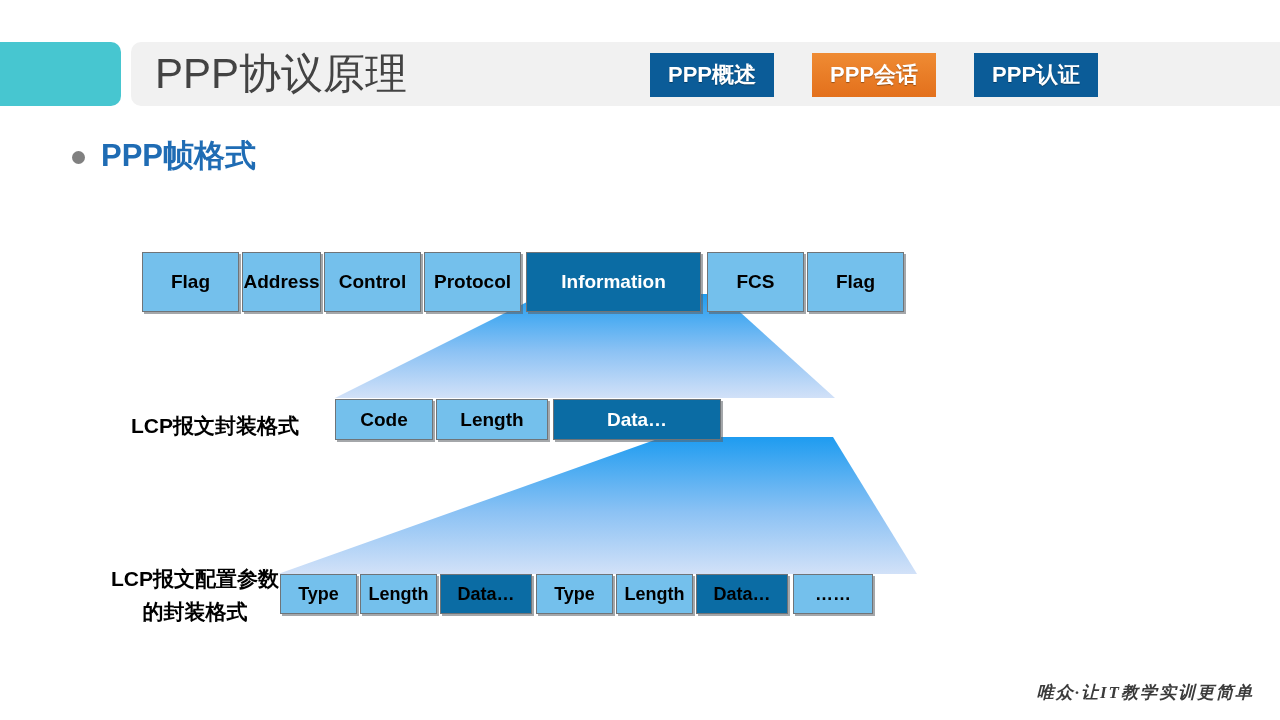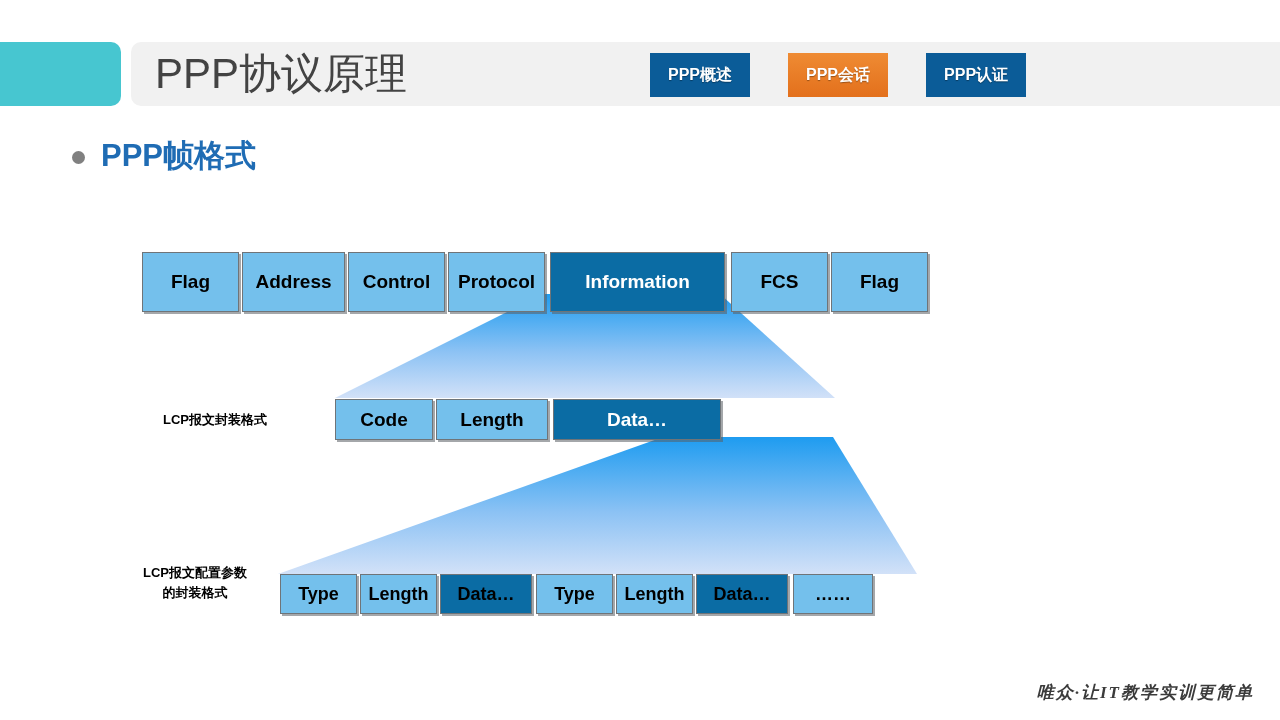--- a/index.html
+++ b/index.html
@@ -25,21 +25,21 @@
     position: absolute; left: 155px; top: 42px; width: 460px; height: 64px;
     display: flex; align-items: center;
     font-size: 42px; font-weight: normal; color: #434343;
     letter-spacing: 0px; line-height: 1;
   }
 
   .navbtns { position: absolute; left: 650px; top: 53px; height: 44px; display: flex; gap: 38px; }
   .navbtn {
     height: 44px; padding: 0 18px;
     display: flex; align-items: center; justify-content: center;
-    font-size: 16px; font-weight: bold; color: #ffffff;
+    font-size: 22px; font-weight: bold; color: #ffffff;
     text-shadow: 0 1px 1px rgba(0,0,0,.35);
     cursor: pointer; white-space: nowrap;
   }
   .navbtn.blue { background: #0b5c98; }
   .navbtn.orange { background: linear-gradient(180deg, #ef8b33 0%, #e3701c 100%); }
 
   
   .bullet-row { position: absolute; left: 72px; top: 140px; display: flex; align-items: center; gap: 16px; }
   .bullet-dot { width: 13px; height: 13px; border-radius: 50%; background: #808080; flex: none; margin-top: 4px; }
   .bullet-text { font-size: 31px; font-weight: bold; color: #1f6cb4; line-height: 1; }
@@ -62,21 +62,21 @@
   }
   .cell.dark { background: #0b6ca4; color: #ffffff; }
   .cell.dark.blacktext { color: #000000; }
 
   
   .funnel { position: absolute; }
 
   
   .side-label {
     position: absolute;
-    font-size: 13px; font-weight: bold; color: #000000;
+    font-size: 21px; font-weight: bold; color: #000000;
     text-align: center; line-height: 1.55;
   }
 
   
   .footer {
     position: absolute; right: 26px; bottom: 16px;
     font-family: "Liberation Serif", "DejaVu Serif", serif;
     font-size: 17px; color: #3b3b3b; letter-spacing: 2px;
     font-style: italic; font-weight: bold;
     white-space: nowrap;
@@ -123,21 +123,21 @@
           <stop offset="0%" stop-color="#1e9cf0"></stop>
           <stop offset="55%" stop-color="#8cc2f4"></stop>
           <stop offset="100%" stop-color="#d2e1f8"></stop>
         </linearGradient>
       </defs>
       <polygon points="388,0 558,0 642,137 3,137" fill="url(#fg2)"></polygon>
     </svg>
 
     <div class="row" style="left:142px; top:252px;">
       <div class="cell" style="width:97px;height:60px;">Flag</div>
-      <div class="cell" style="width:103px;height:60px;">Address</div>
+      <div class="cell" style="width:79px;height:60px;">Address</div>
       <div class="cell" style="width:97px;height:60px;">Control</div>
       <div class="cell" style="width:97px;height:60px;">Protocol</div>
       <div class="cell dark" style="width:175px;height:60px;margin-left:2px;">Information</div>
       <div class="cell" style="width:97px;height:60px;margin-left:3px;">FCS</div>
       <div class="cell" style="width:97px;height:60px;">Flag</div>
     </div>
 
     <div class="side-label" style="left:120px; top:410px; width:190px;">LCP报文封装格式</div>
 
     <div class="row" style="left:335px; top:399px;">

